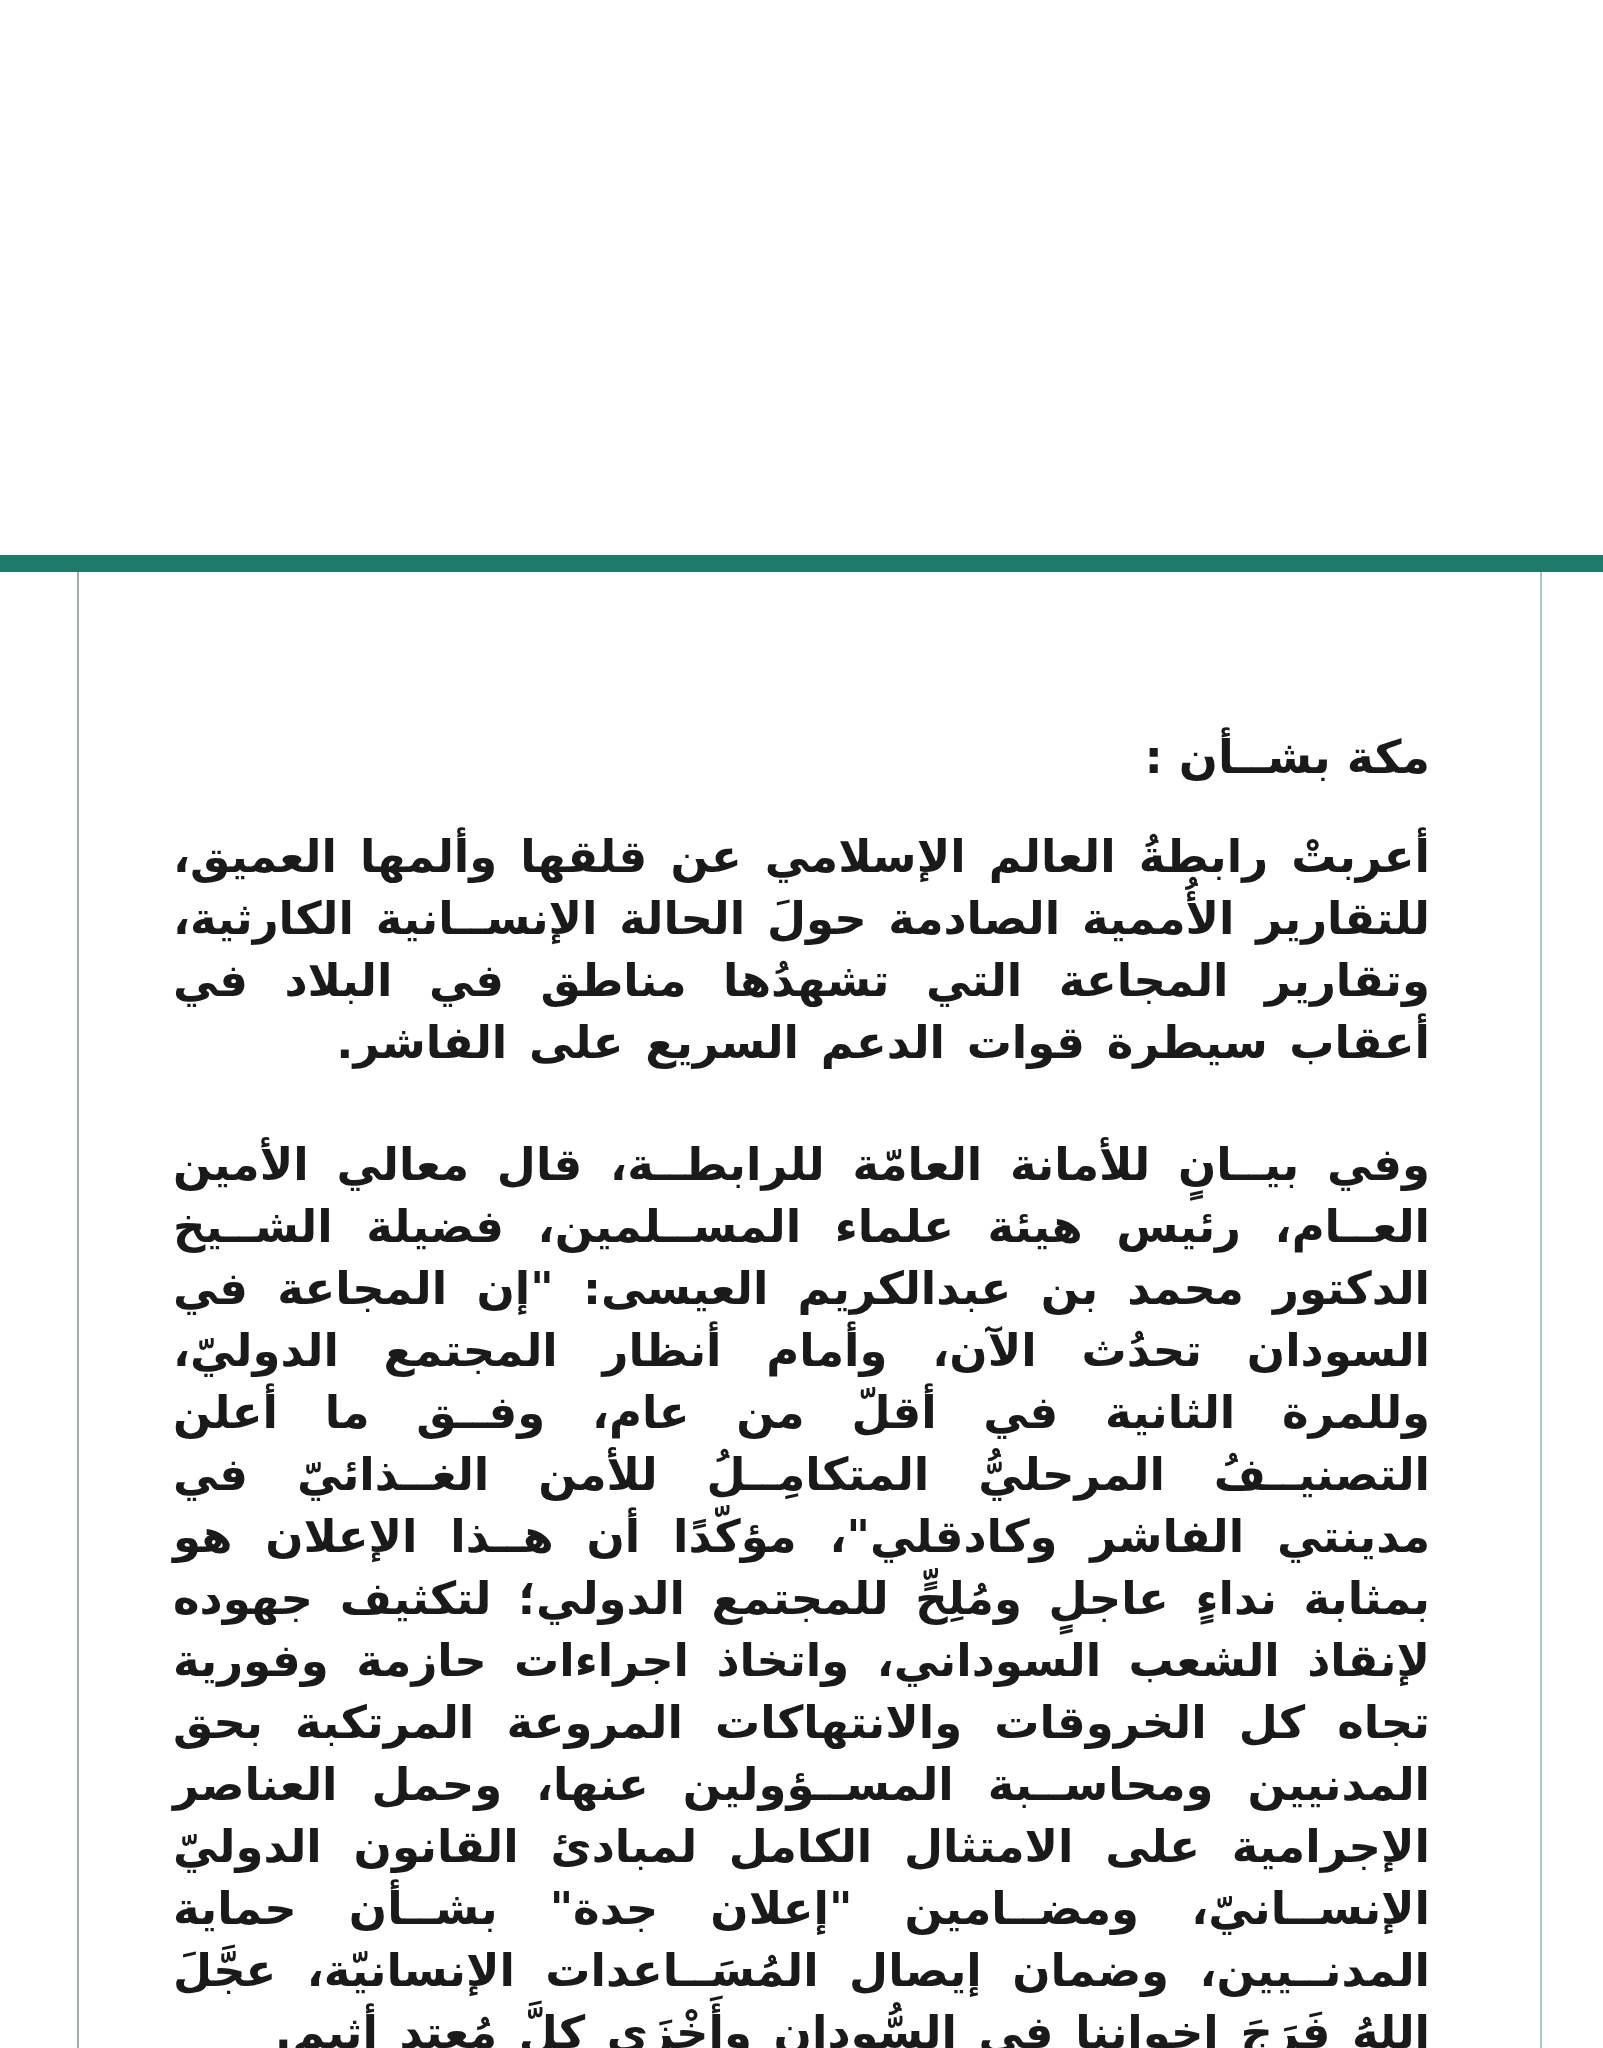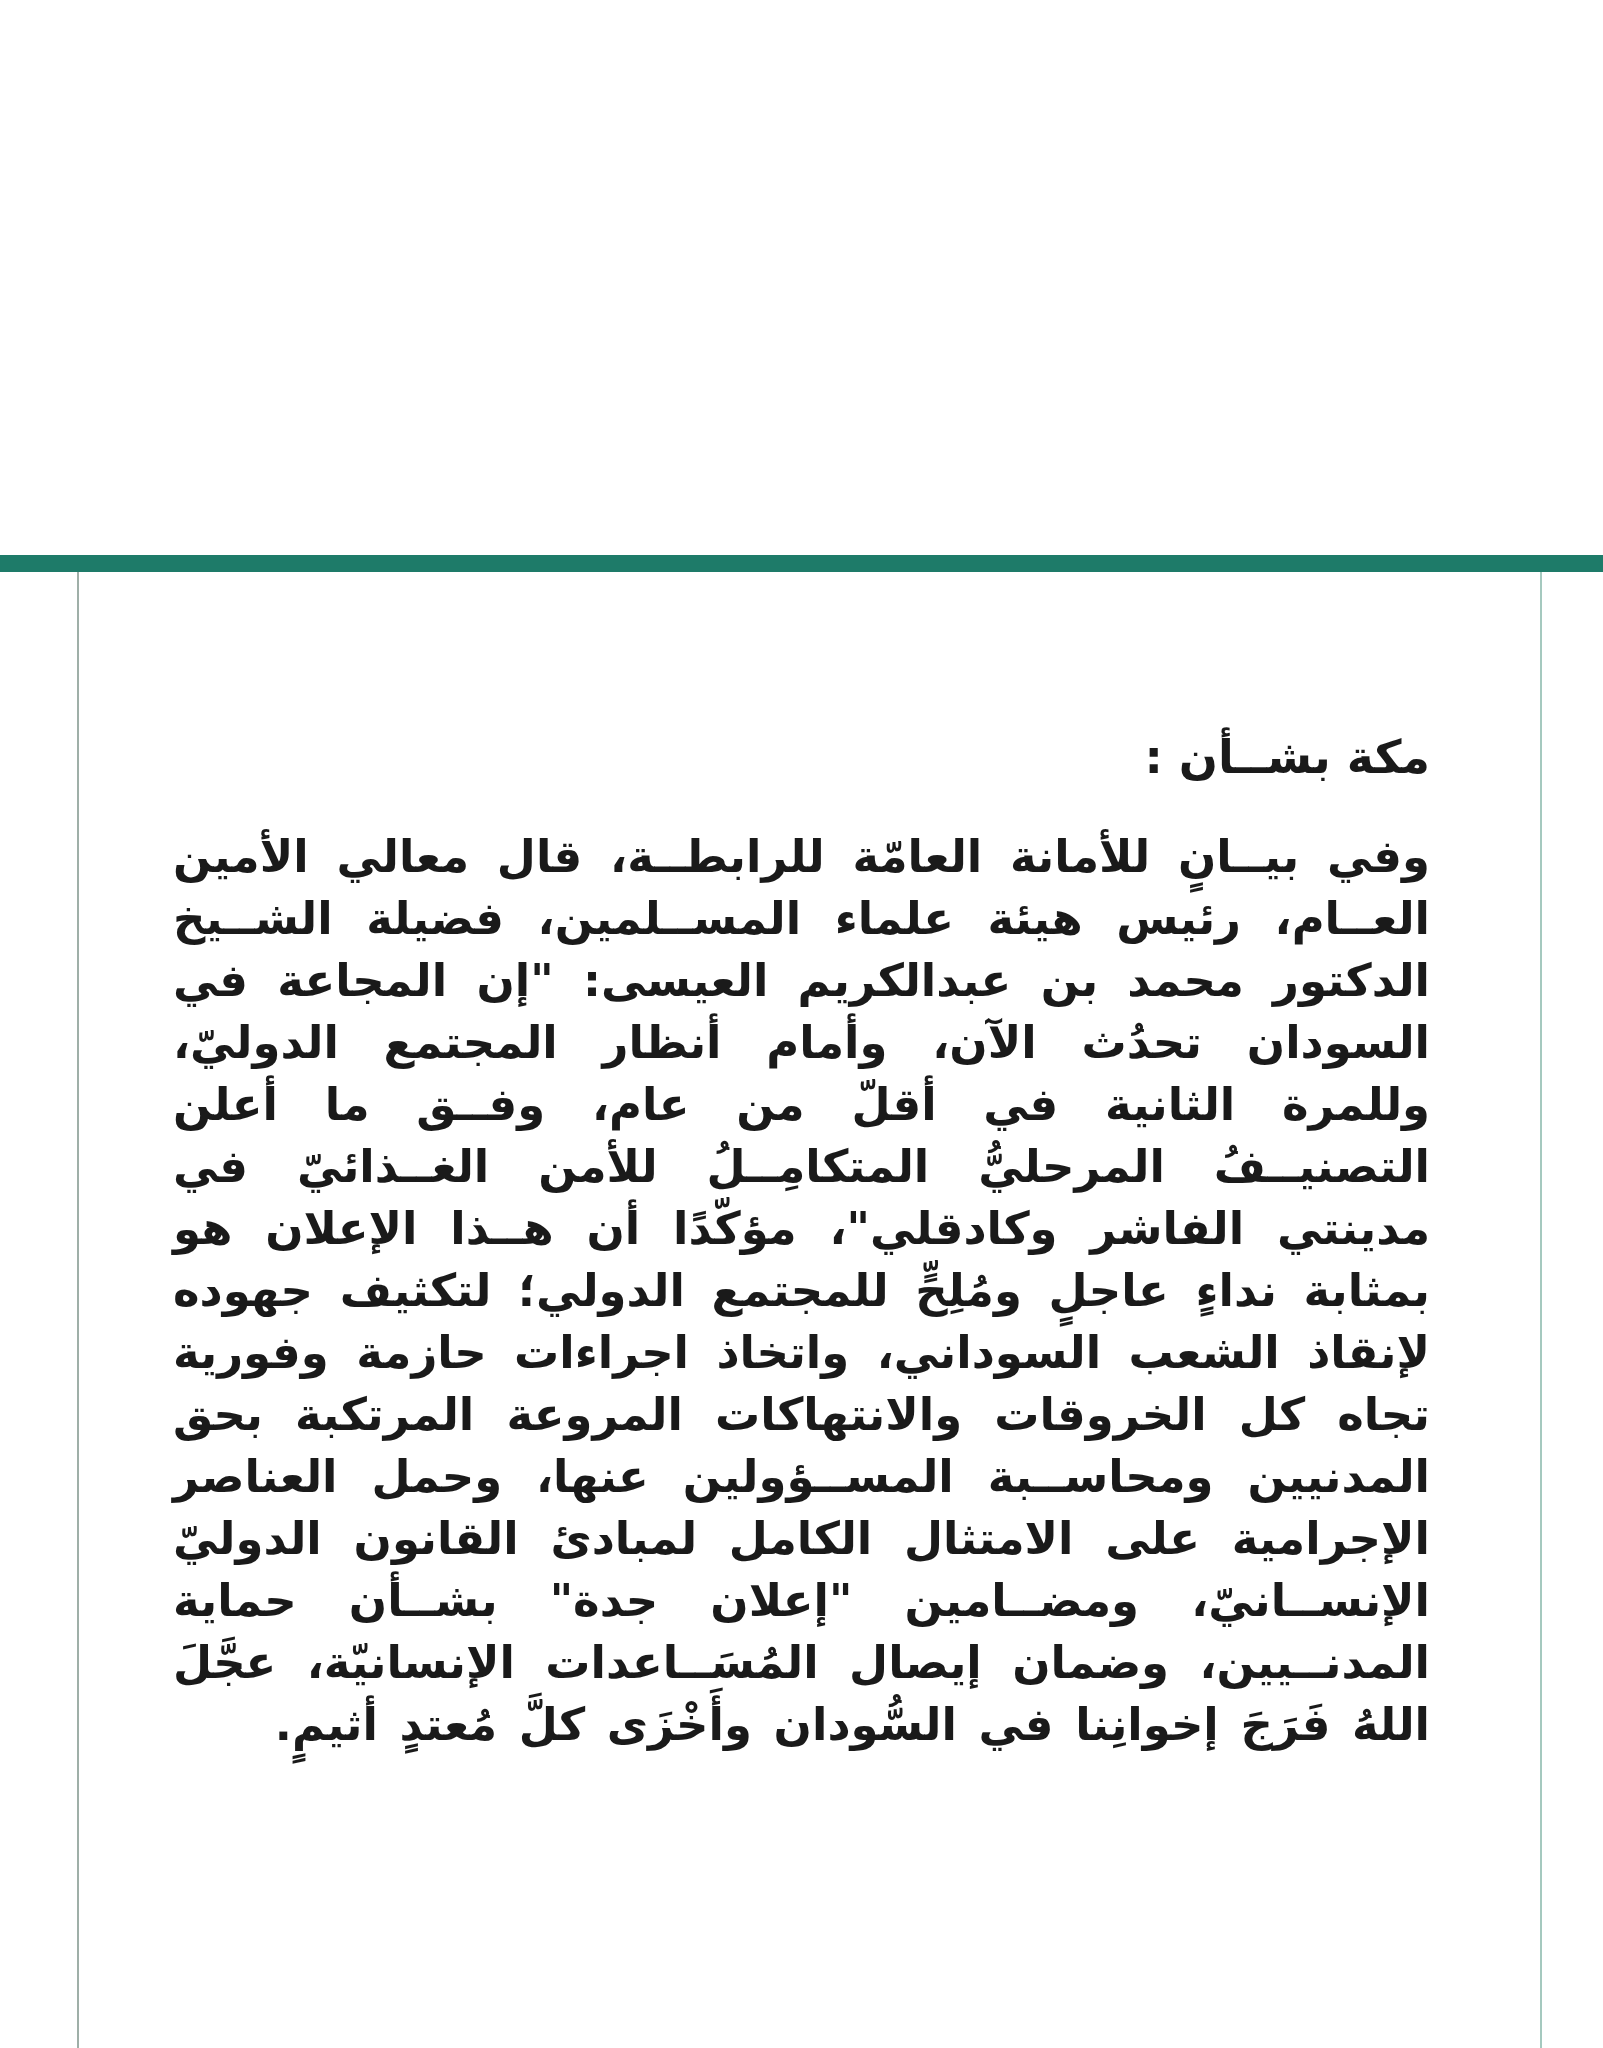--- a/index.html
+++ b/index.html
@@ -152,18 +152,19 @@
 
 
   <div class="divider"></div>
 
   <div class="vline left"></div>
   <div class="vline right"></div>
 
   <main class="content">
     <h2 class="location">مكة بشــأن :</h2>
     <div class="paragraphs">
+        <p>أعربتْ رابطةُ العالم الإسلامي عن قلقها وألمها العميق، للتقارير الأُممية الصادمة حولَ الحالة الإنســانية الكارثية، وتقارير المجاعة التي تشهدُها مناطق في البلاد في أعقاب سيطرة قوات الدعم السريع على الفاشر.</p>
         <p>وفي بيــانٍ للأمانة العامّة للرابطــة، قال معالي الأمين العــام، رئيس هيئة علماء المســلمين، فضيلة الشــيخ الدكتور محمد بن عبدالكريم العيسى: "إن المجاعة في السودان تحدُث الآن، وأمام أنظار المجتمع الدوليّ، وللمرة الثانية في أقلّ من عام، وفــق ما أعلن التصنيــفُ المرحليُّ المتكامِــلُ للأمن الغــذائيّ في مدينتي الفاشر وكادقلي"، مؤكّدًا أن هــذا الإعلان هو بمثابة نداءٍ عاجلٍ ومُلِحٍّ للمجتمع الدولي؛ لتكثيف جهوده لإنقاذ الشعب السوداني، واتخاذ اجراءات حازمة وفورية تجاه كل الخروقات والانتهاكات المروعة المرتكبة بحق المدنيين ومحاســبة المســؤولين عنها، وحمل العناصر الإجرامية على الامتثال الكامل لمبادئ القانون الدوليّ الإنســانيّ، ومضــامين "إعلان جدة" بشــأن حماية المدنــيين، وضمان إيصال المُسَــاعدات الإنسانيّة، عجَّلَ اللهُ فَرَجَ إخوانِنا في السُّودان وأَخْزَى كلَّ مُعتدٍ أثيمٍ.</p>
       </div>
   </main>
 
 
 </div>
 
 </body></html>

